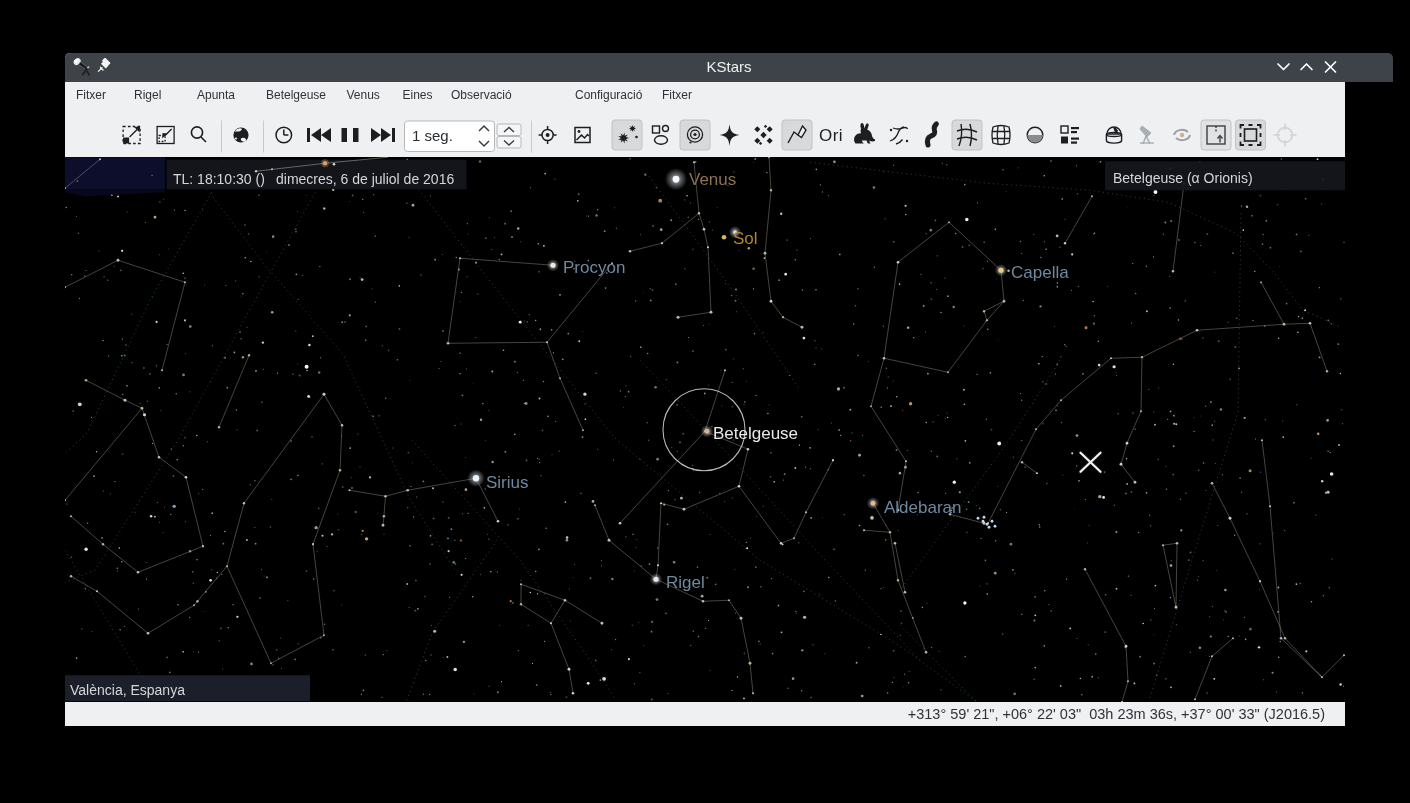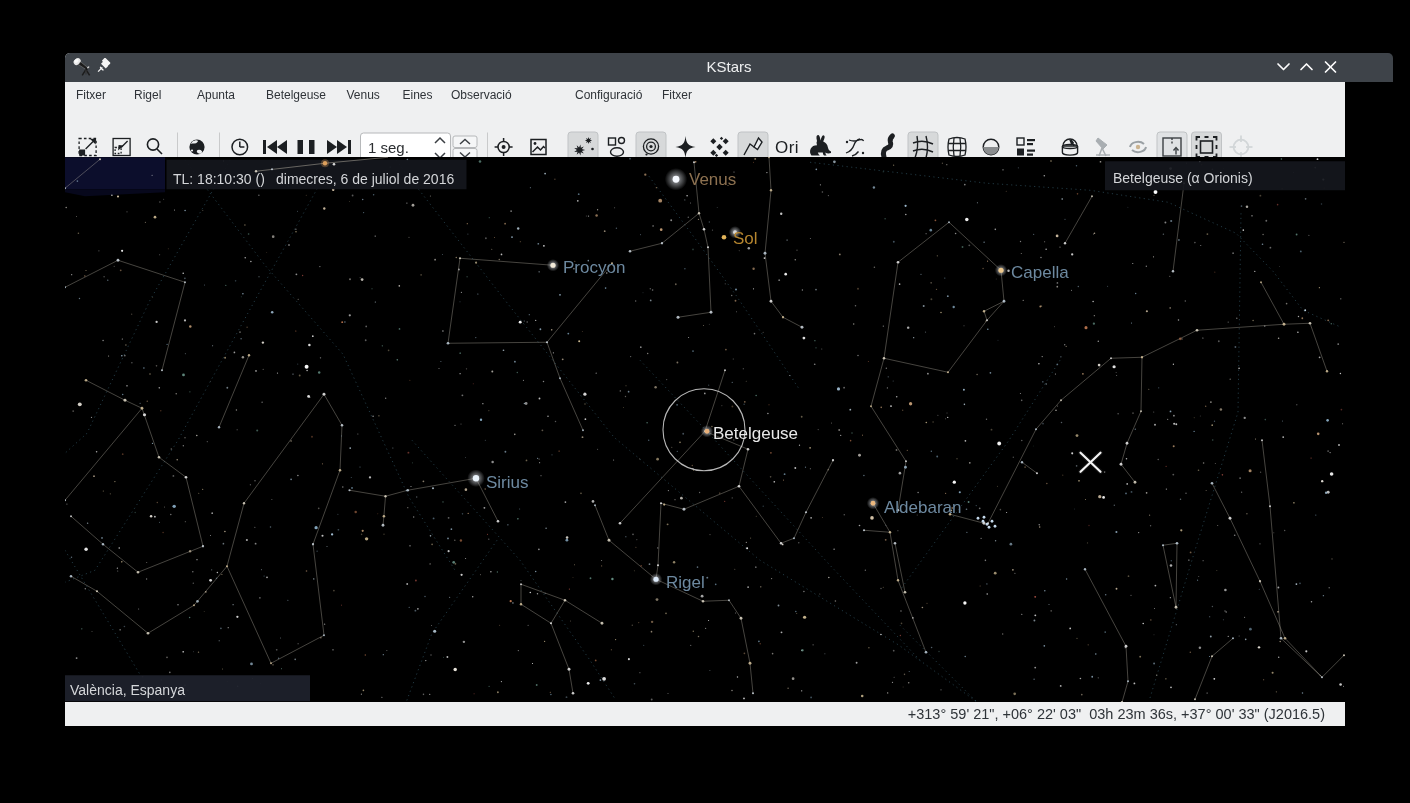--- a/index.html
+++ b/index.html
@@ -6,21 +6,21 @@
          font-family:"Liberation Sans", sans-serif; }
   .win { position:absolute; left:65px; top:53px; width:1280px; height:673px;
          background:#eff0f1; border-radius:5px 5px 0 0; }
   .tbar { position:absolute; left:0; top:0; width:1328px; height:28.5px;
           background:#3e4349; border-radius:5px 5px 0 0; }
   .title { position:absolute; width:100%; text-align:center; top:5px;
            color:#eff0f1; font-size:15px; }
   .menubar { position:absolute; left:0; top:28.5px; width:1280px; height:31.5px;
              font-size:12px; color:#2f3338; }
   .menubar span { top:6px !important; }
-  .toolbar { position:absolute; left:0; top:72px; width:1280px; height:44px; }
+  .toolbar { position:absolute; left:0; top:60.0px; width:1280px; height:44px;padding-left:44px; }
   .sky { position:absolute; left:0; top:104.0px; width:1280px; height:544.5px;
          background:#000; overflow:hidden; }
   .status { position:absolute; left:0; top:648.5px; width:1280px; height:24.5px;
             background:#eff0f1; font-size:14.5px; color:#2e3338; }
   .status div { position:absolute; right:20px; top:4px; }
 </style></head>
 <body>
 <div class="win">
   <div class="tbar">
     <div style="position:absolute;left:7px;top:3px"><svg width="22" height="22" viewBox="0 0 22 22">

